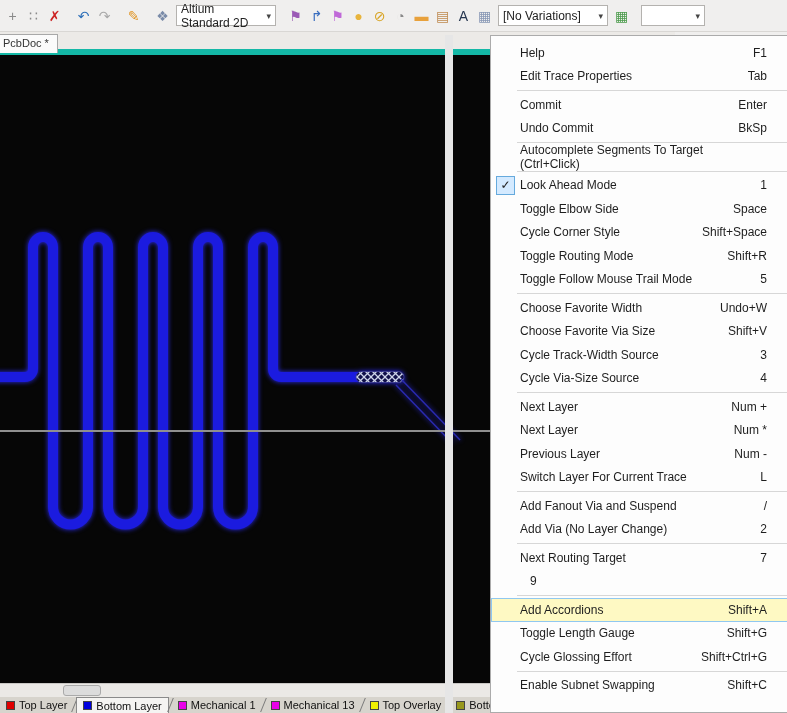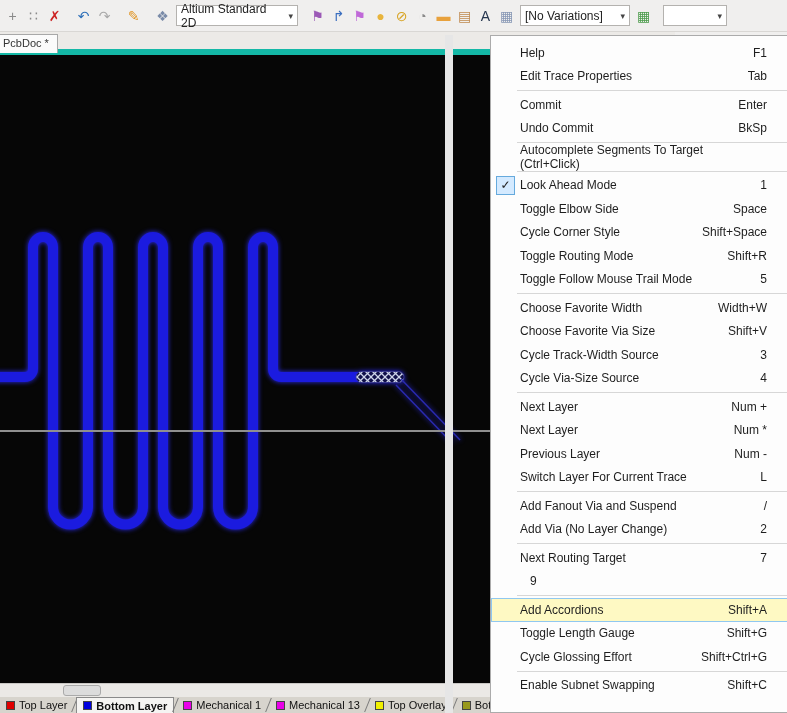--- a/index.html
+++ b/index.html
@@ -13,21 +13,21 @@
              display:flex; align-items:center; padding:0 2px; }
   .tb-icon { width:19px; height:20px; display:inline-flex; align-items:center; justify-content:center;
              font-size:14px; line-height:1; margin:0 1px; cursor:default; }
   .tb-sep { width:1px; height:20px; background:#c9c7c4; margin:0 4px; }
   .tb-grip { width:5px; height:20px; margin:0 3px;
              background-image:repeating-linear-gradient(#b9b7b4 0 1px, transparent 1px 3px);
              background-size:2px 100%; background-repeat:no-repeat; background-position:center; }
   .combo { height:21px; background:#fff; border:1px solid #b4b2af; display:inline-flex;
            align-items:center; font-size:12px; color:#222; padding:0 4px; margin:0 3px; }
   .combo .arrow { margin-left:auto; padding-left:6px; font-size:9px; color:#444; }
-  .combo.c1 { width:122px; }
+  .combo.c1 { width:100px; }
   .combo.c2 { width:110px; }
   .combo.c3 { width:64px; }
 
   
   .doctabs { position:absolute; left:0; top:32px; width:675px; height:23px;
              background:#eceae7; border-bottom:6px solid #14b8a6; }
   .doctab { position:absolute; left:-6px; top:2px; height:19px; padding:2px 8px 0 8px;
             background:#fbfbfb; border:1px solid #a8a8a8; border-bottom:none;
             font-size:11px; color:#333; }
 
@@ -40,21 +40,21 @@
              background:#ebe9e6; border-top:1px solid #c9c7c4; }
   .hthumb { position:absolute; left:63px; top:1px; width:38px; height:11px;
             background:#dcdcdc; border:1px solid #aaa; border-radius:3px; }
 
   
   .layerbar { position:absolute; left:0; top:697px; width:787px; height:16px;
               background:#d7d4cd; display:flex; align-items:center; font-size:11px; color:#111;
               white-space:nowrap; }
   .ltab { display:inline-flex; align-items:center; gap:4px; padding:0 6px; height:16px; position:relative; }
   .ltab .sw { width:9px; height:9px; border:1px solid #444; display:inline-block; }
-  .ltab.active { background:#f5f4f2; font-weight:bold; border:1px solid #8a8a8a; border-bottom:none; }
+  .ltab.active { background:#f5f4f2; font-weight:normal; border:1px solid #8a8a8a; border-bottom:none; }
   .ldiv { width:1px; height:14px; background:#7a7a7a; transform:skewX(-22deg); margin:0 1px; }
   .ltab.abs { position:absolute; left:733px; top:0; }
 
   
   .menu-shadow { position:absolute; left:445px; top:35px; width:8px; height:678px; background:#e6e6e6; }
   .menu { position:absolute; left:453px; top:35px; width:304px; height:678px;
           background:#fdfdfd; border:1px solid #ababab; padding-top:5px;
           font-size:12px; color:#1e1e1e; z-index:10; list-style:none;margin-left:37px; }
   .mi { display:flex; align-items:center; height:23.5px; padding-right:8px; position:relative; }
   .mi .gutter { width:29px; display:flex; align-items:center; justify-content:center; flex:none; }
@@ -223,21 +223,21 @@
         <span class="gutter"></span>
         <span class="label">Toggle Follow Mouse Trail Mode</span>
         <span class="shortcut">5</span>
       </li>
       <li class="msep">
         <span class="line"></span>
       </li>
       <li class="mi">
         <span class="gutter"></span>
         <span class="label">Choose Favorite Width</span>
-        <span class="shortcut">Width+W</span>
+        <span class="shortcut">Undo+W</span>
       </li>
       <li class="mi">
         <span class="gutter"></span>
         <span class="label">Choose Favorite Via Size</span>
         <span class="shortcut">Shift+V</span>
       </li>
       <li class="mi">
         <span class="gutter"></span>
         <span class="label">Cycle Track-Width Source</span>
         <span class="shortcut">3</span>

